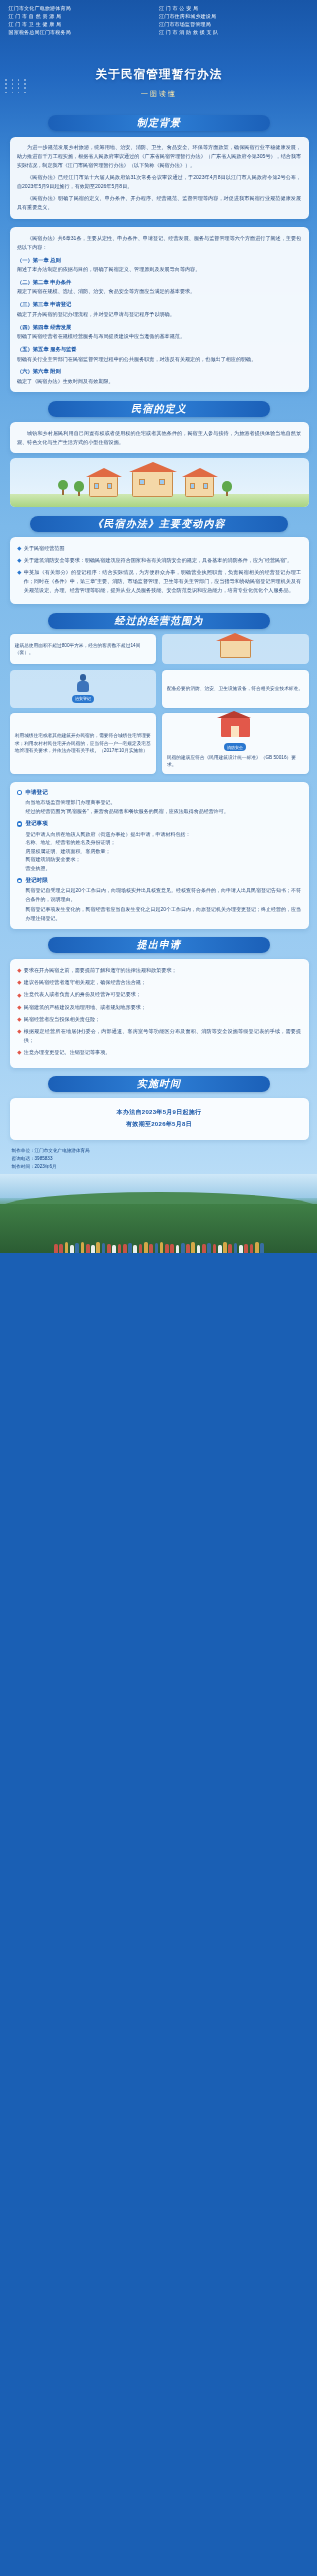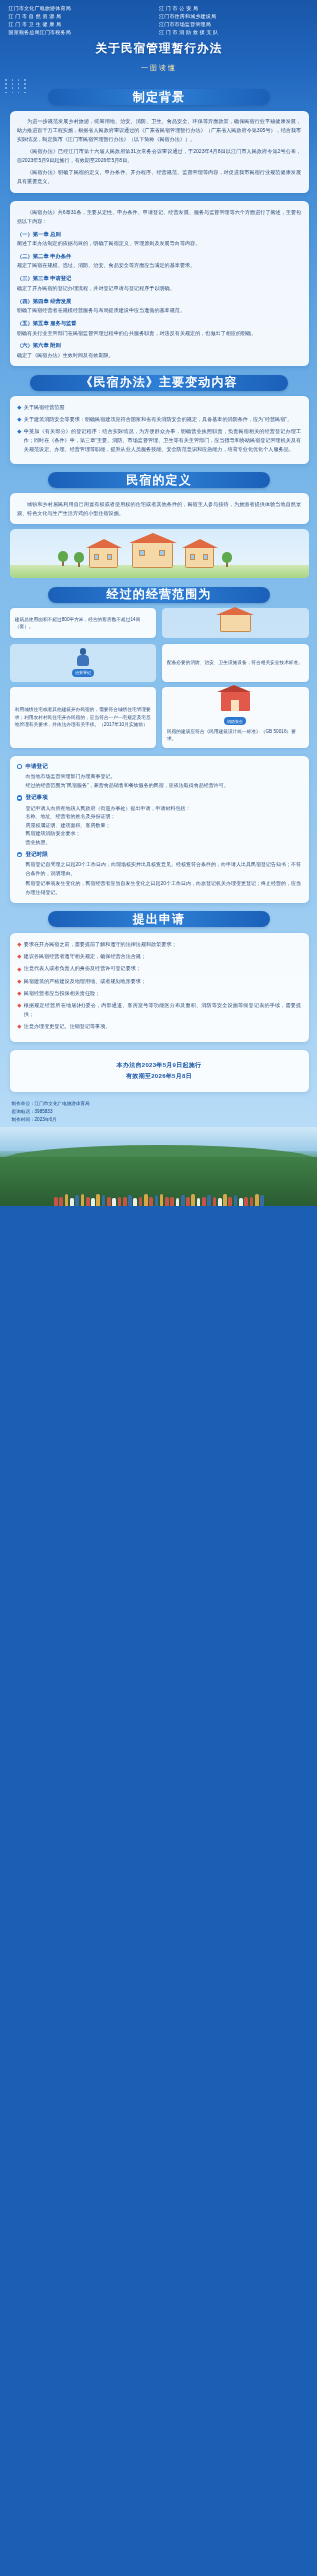--- a/index.html
+++ b/index.html
@@ -33,20 +33,21 @@
     font-size: 5px;
     letter-spacing: 0.2px;
     line-height: 6.4px;
     white-space: nowrap;
   }
   .org-col.right .org-line { text-align: left; }
 
   .title-wrap {
     text-align: center;
     padding: 3.2px 0 1.1px 0;
+    margin-top: 26px;
   }
   .main-title {
     color: #ffffff;
     font-size: 11.6px;
     font-weight: bold;
     letter-spacing: 1.1px;
     text-shadow: 0 1.1px 3.2px rgba(0,40,90,.35);
   }
   .subtitle-badge {
     margin: 5.3px auto 0 auto;
@@ -79,29 +80,30 @@
   .dots i { width: 1.6px; height: 1.6px; background: #ffffff; border-radius: 50%; display:block; }
 
   
   .section { padding: 0 9.5px; margin-top: 8.5px; position: relative; }
 
   .band {
     height: 16px;
     border-radius: 8px;
     background: linear-gradient(90deg,#1b60b8,#2e7fd6 50%,#1b60b8);
     color: #fff;
-    font-size: 12px;
+    font-size: 10px;
     font-weight: bold;
     letter-spacing: 1.1px;
     display: flex;
     align-items: center;
     justify-content: center;
     margin: 0 auto 5.3px auto;
     width: 74%;
     box-shadow: 0 1.1px 2.6px rgba(10,50,110,.25);
+    font-style: italic;
   }
   .band.wide { width: 86%; }
 
   .card {
     background: rgba(255,255,255,.92);
     border-radius: 5.3px;
     padding: 6.4px 7.4px;
     box-shadow: 0 1.1px 4.2px rgba(20,70,130,.12);
   }
 
@@ -370,31 +372,20 @@
       <div class="li">确定了开办民宿的登记办理流程，并对登记申请与登记程序予以明确。</div>
 
       <div class="h-item">（四）第四章  经营发展</div>
       <div class="li">明确了民宿经营者在规模经营服务与布局提质建设中应当遵循的基本规范。</div>
 
       <div class="h-item">（五）第五章  服务与监督</div>
       <div class="li">明确有关行业主管部门在民宿监督管理过程中的公共服务职责，对违反有关规定的，也做出了相应的明确。</div>
 
       <div class="h-item">（六）第六章  附则</div>
       <div class="li">确定了《民宿办法》生效时间及有效期限。</div>
-    </div>
-  </div>
-
-  <div class="section">
-    <div class="band wide">《民宿办法》主要变动内容</div>
-    <div class="card">
-      <ul class="diamond">
-        <li>关于民宿经营范围</li>
-        <li>关于建筑消防安全等要求：明确民宿建筑应符合国家和省有关消防安全的规定，具备基本的消防条件，应为“经营民宿”。</li>
-        <li>中英加《有关部分》的登记程序：结合实际情况，为方便群众办事，明确营业执照职责，负责民宿相关的经营登记办理工作；同时在《条件》中，第三章”主要、消防、市场监督管理、卫生等有关主管部门，应当指导和协助民宿登记管理机关及有关规范设定、办理、经营管理等职能，提升从业人员服务技能、安全防范意识和应急能力，培育专业化优化个人服务品。</li>
-      </ul>
     </div>
   </div>
 
   <div class="section">
     <div class="band">民宿的定义</div>
     <div class="card">
       <p class="body">城镇和乡村居民利用自己闲置有权或者使用权的住宅或者其他条件的，民宿主人参与接待，为旅游者提供体验当地自然景观、特色文化与生产生活方式的小型住宿设施。</p>
     </div>
     <div class="illus">
       <div class="ground"></div>
@@ -410,20 +401,31 @@
         </div>
       <div class="house h3">
           <span class="win" style="left:4.2px"></span>
           <span class="win" style="right:4.2px"></span>
         </div>
       <div class="tree t2"></div>
     </div>
   </div>
 
   <div class="section">
+    <div class="band wide">《民宿办法》主要变动内容</div>
+    <div class="card">
+      <ul class="diamond">
+        <li>关于民宿经营范围</li>
+        <li>关于建筑消防安全等要求：明确民宿建筑应符合国家和省有关消防安全的规定，具备基本的消防条件，应为“经营民宿”。</li>
+        <li>中英加《有关部分》的登记程序：结合实际情况，为方便群众办事，明确营业执照职责，负责民宿相关的经营登记办理工作；同时在《条件》中，第三章”主要、消防、市场监督管理、卫生等有关主管部门，应当指导和协助民宿登记管理机关及有关规范设定、办理、经营管理等职能，提升从业人员服务技能、安全防范意识和应急能力，培育专业化优化个人服务品。</li>
+      </ul>
+    </div>
+  </div>
+
+  <div class="section">
     <div class="band">经过的经营范围为</div>
     <div class="cond-grid">
       <div class="cond-cell">
         <span>建筑总使用面积不超过800平方米，经营的客房数不超过14间（套）。</span>
       </div>
       <div class="cond-cell illu">
         <div class="mini-house"></div>
       </div>
       <div class="cond-cell illu">
         <div class="person"></div>
@@ -488,20 +490,21 @@
         <li>注意代表人或者负责人的身份及经营许可登记要求；</li>
         <li>民宿建筑的严格建设及地理用地、或者规划地形要求；</li>
         <li>民宿经营者应当投保相关责任险；</li>
         <li>根据规定经营所在地居(村)委会，内部通道、客房室号等功能区分布及面积、消防等安全设施等级登记表的手续，需要提供；</li>
         <li>注意办理变更登记、注销登记等事项。</li>
       </ul>
     </div>
   </div>
 
   <div class="section">
+    <div class="band">实施时间</div>
     <div class="card time-card">
       <div class="time-line">本办法自2023年5月9日起施行</div>
       <div class="time-line">有效期至2026年5月8日</div>
     </div>
   </div>
 
   <div class="meta">
     <div>制作单位：江门市文化广电旅游体育局</div>
     <div>咨询电话：3985833</div>
     <div>制作时间：2023年6月</div>

